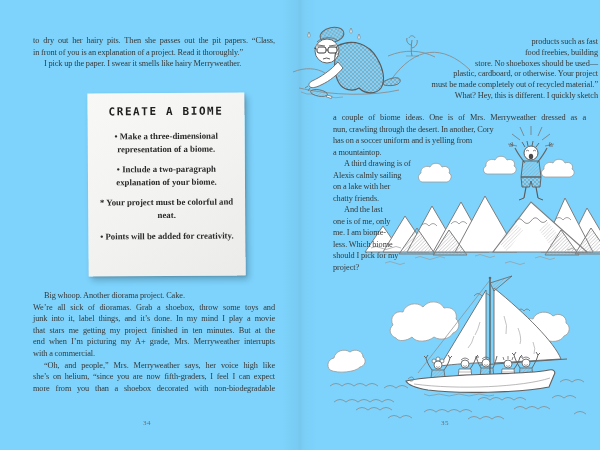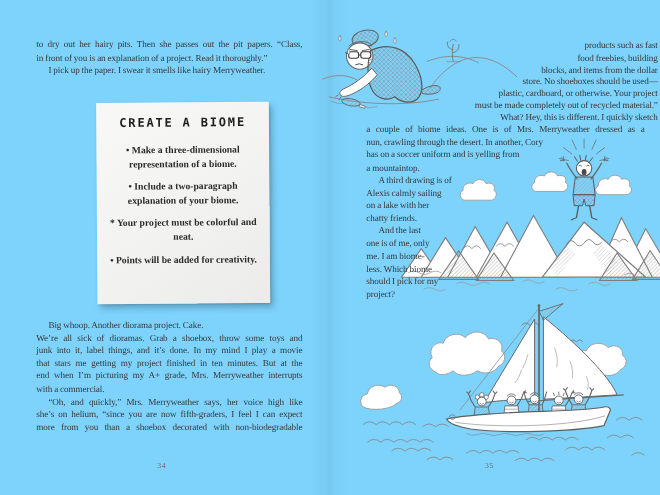--- a/index.html
+++ b/index.html
@@ -55,21 +55,21 @@
       </div>
   </div>
 
   <div id="lp2">
     <div class="pline ind">Big whoop. Another diorama project. Cake.</div>
     <div class="pline jfull">We’re all sick of dioramas. Grab a shoebox, throw some toys and</div>
     <div class="pline jfull">junk into it, label things, and it’s done. In my mind I play a movie</div>
     <div class="pline jfull">that stars me getting my project finished in ten minutes. But at the</div>
     <div class="pline jfull">end when I’m picturing my A+ grade, Mrs. Merryweather interrupts</div>
     <div class="pline">with a commercial.</div>
-    <div class="pline ind jfull">“Oh, and quickly,” Mrs. Merryweather says, her voice high like</div>
+    <div class="pline ind jfull">“Oh, and people,” Mrs. Merryweather says, her voice high like</div>
     <div class="pline jfull">she’s on helium, “since you are now fifth-graders, I feel I can expect</div>
     <div class="pline jfull">more from you than a shoebox decorated with non-biodegradable</div>
   </div>
 
   <div class="pagenum" id="pn-left">34</div>
 
   <svg id="illo-nun" class="illo" viewBox="0 0 177 78" aria-label="Mrs. Merryweather dressed as a nun, crawling through the desert past a small cactus">
     <defs>
       <pattern id="xh" width="4" height="4" patternUnits="userSpaceOnUse">
         <path d="M0,4 L4,0 M0,0 L4,4" stroke="#8a8a8a" stroke-width="0.5"></path>
@@ -241,21 +241,20 @@
       <path d="M186,143 q6,-5 12,0 q6,-5 12,0 q6,-5 12,0"></path>
       <path d="M60,152 q6,-5 12,0 q6,-5 12,0"></path>
       <path d="M140,153 q6,-5 12,0 q6,-5 12,0 q6,-5 12,0"></path>
       <path d="M246,148 q6,-5 12,0"></path>
     </g>
   </svg>
 
   <div id="rp-wrap">
     <div class="pline">products such as fast</div>
     <div class="pline">food freebies, building</div>
-    <div class="pline">blocks, and items from the dollar</div>
     <div class="pline">store. No shoeboxes should be used—</div>
     <div class="pline">plastic, cardboard, or otherwise. Your project</div>
     <div class="pline">must be made completely out of recycled material.”</div>
     <div class="pline">What? Hey, this is different. I quickly sketch</div>
   </div>
 
   <div id="rp-col">
     <div class="pline jfull">a couple of biome ideas. One is of Mrs. Merryweather dressed as a</div>
     <div class="pline">nun, crawling through the desert. In another, Cory</div>
     <div class="pline">has on a soccer uniform and is yelling from</div>

